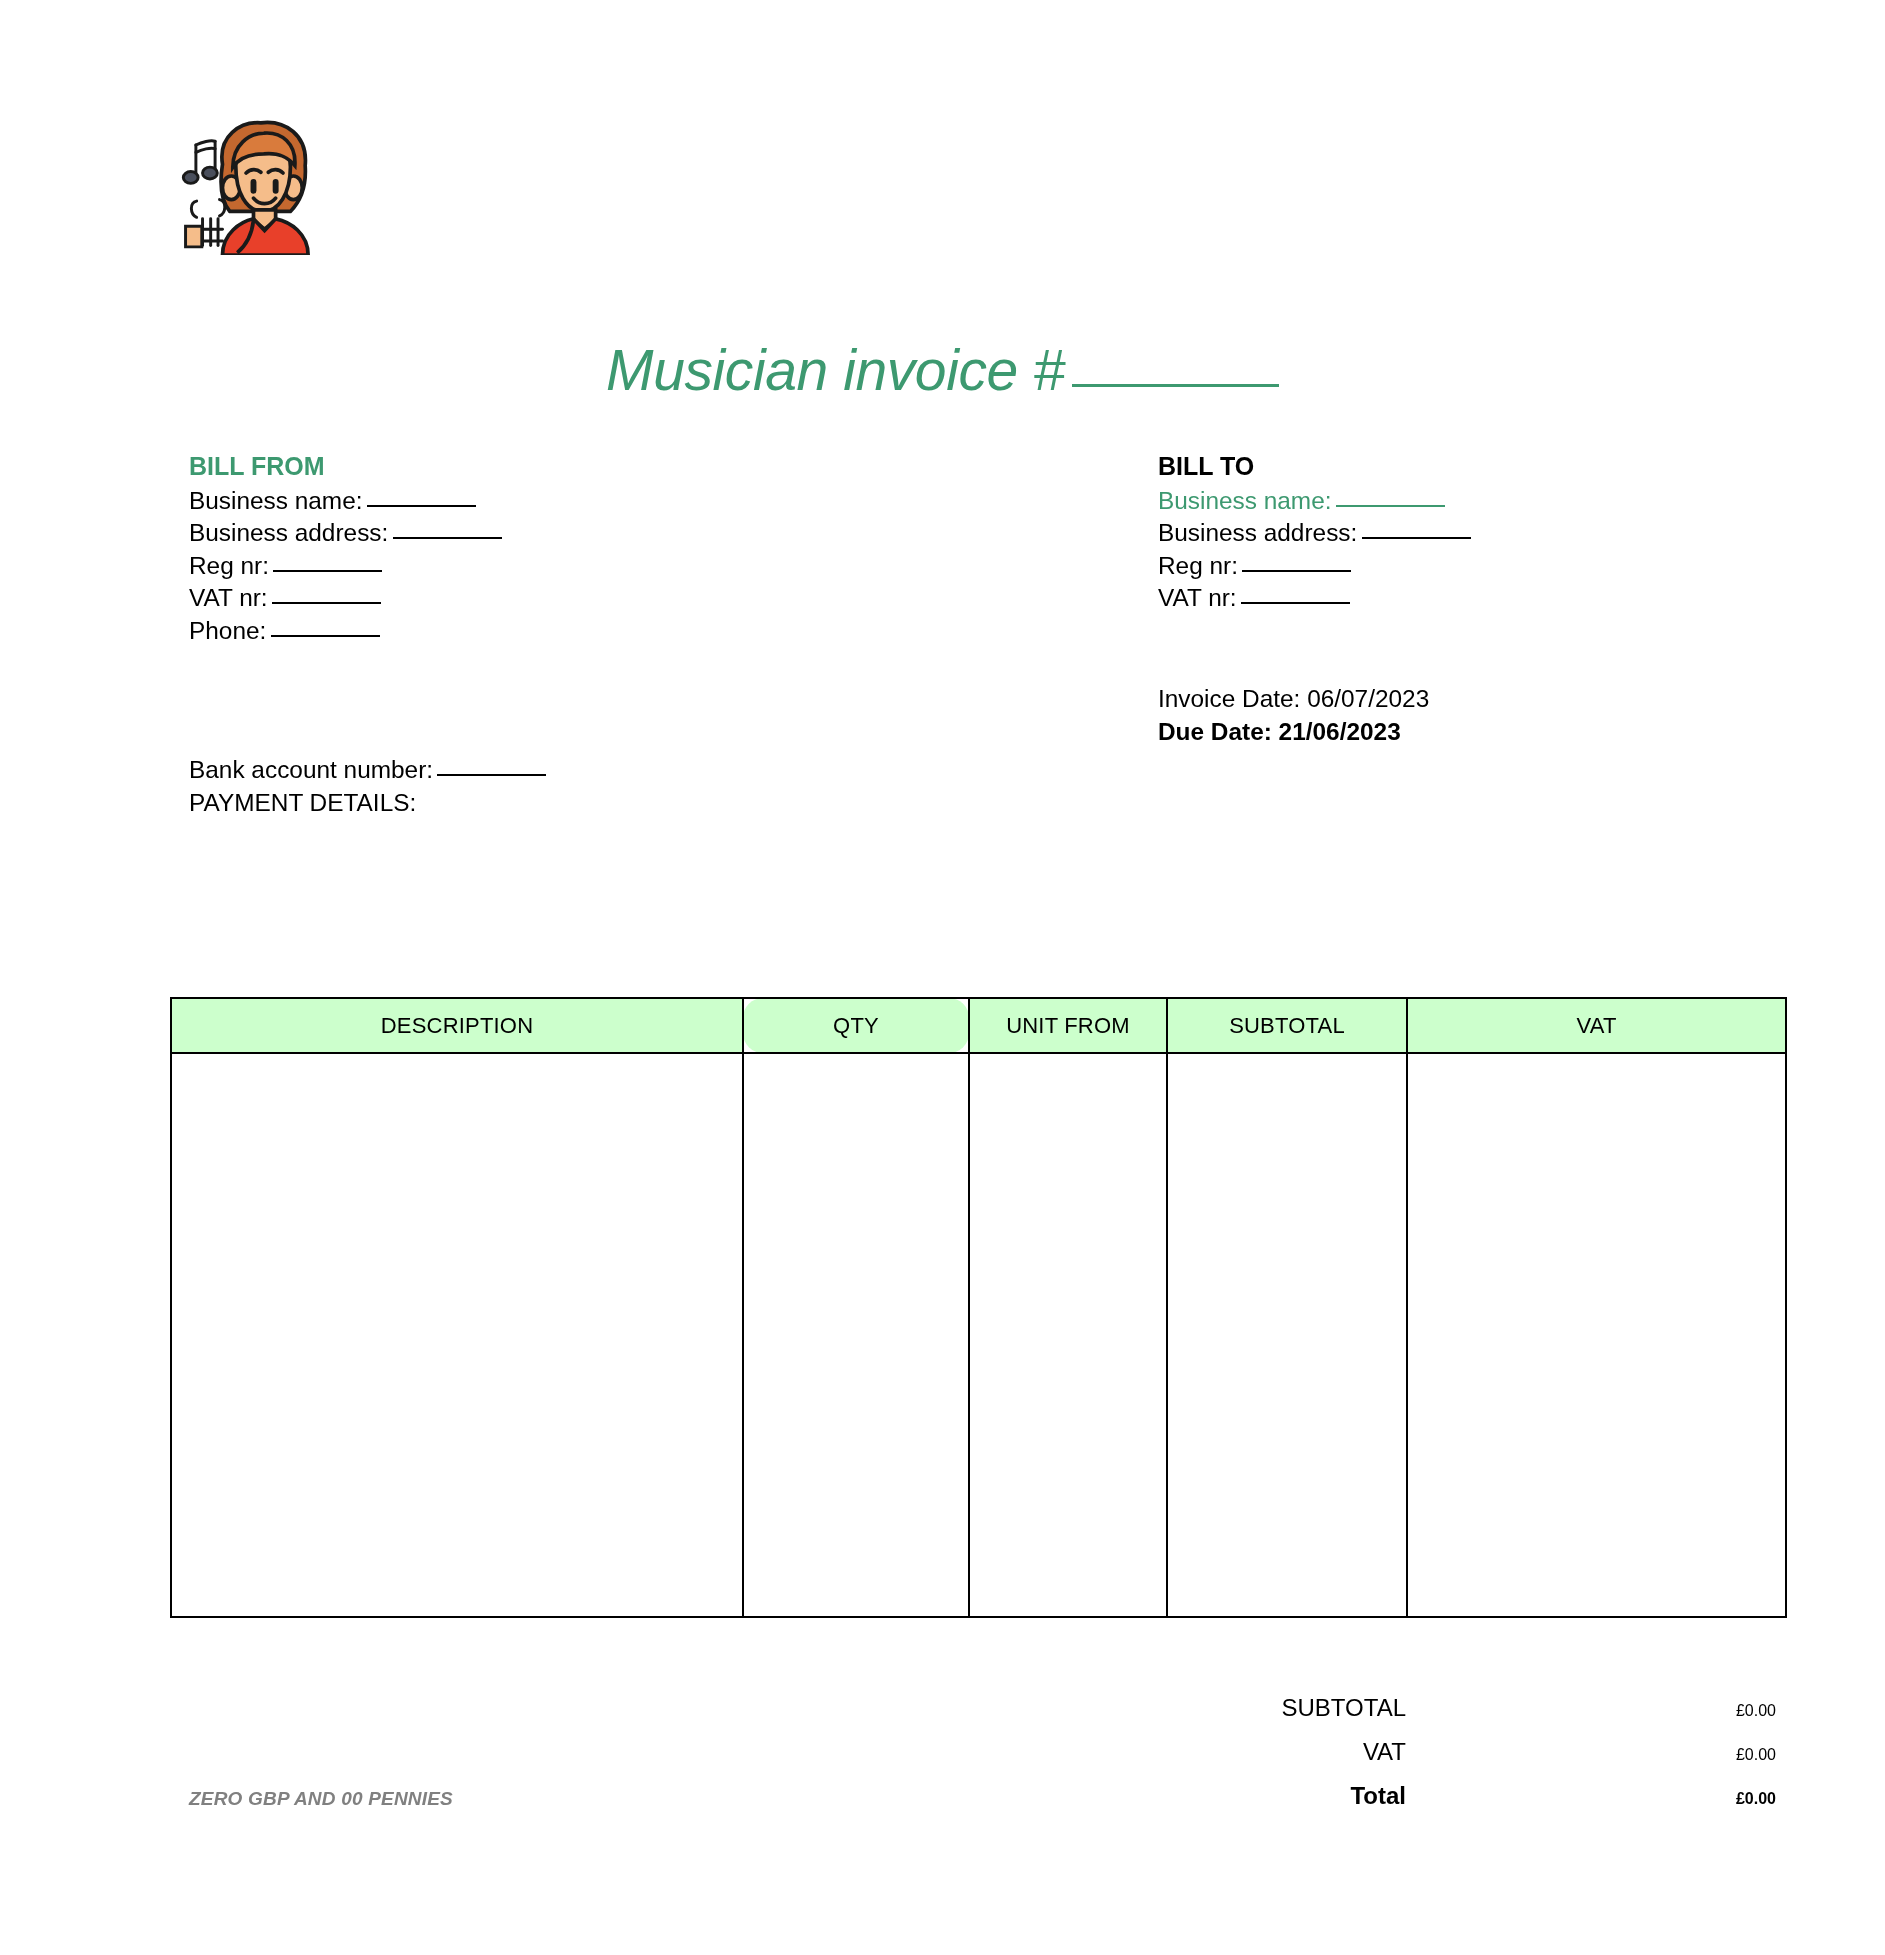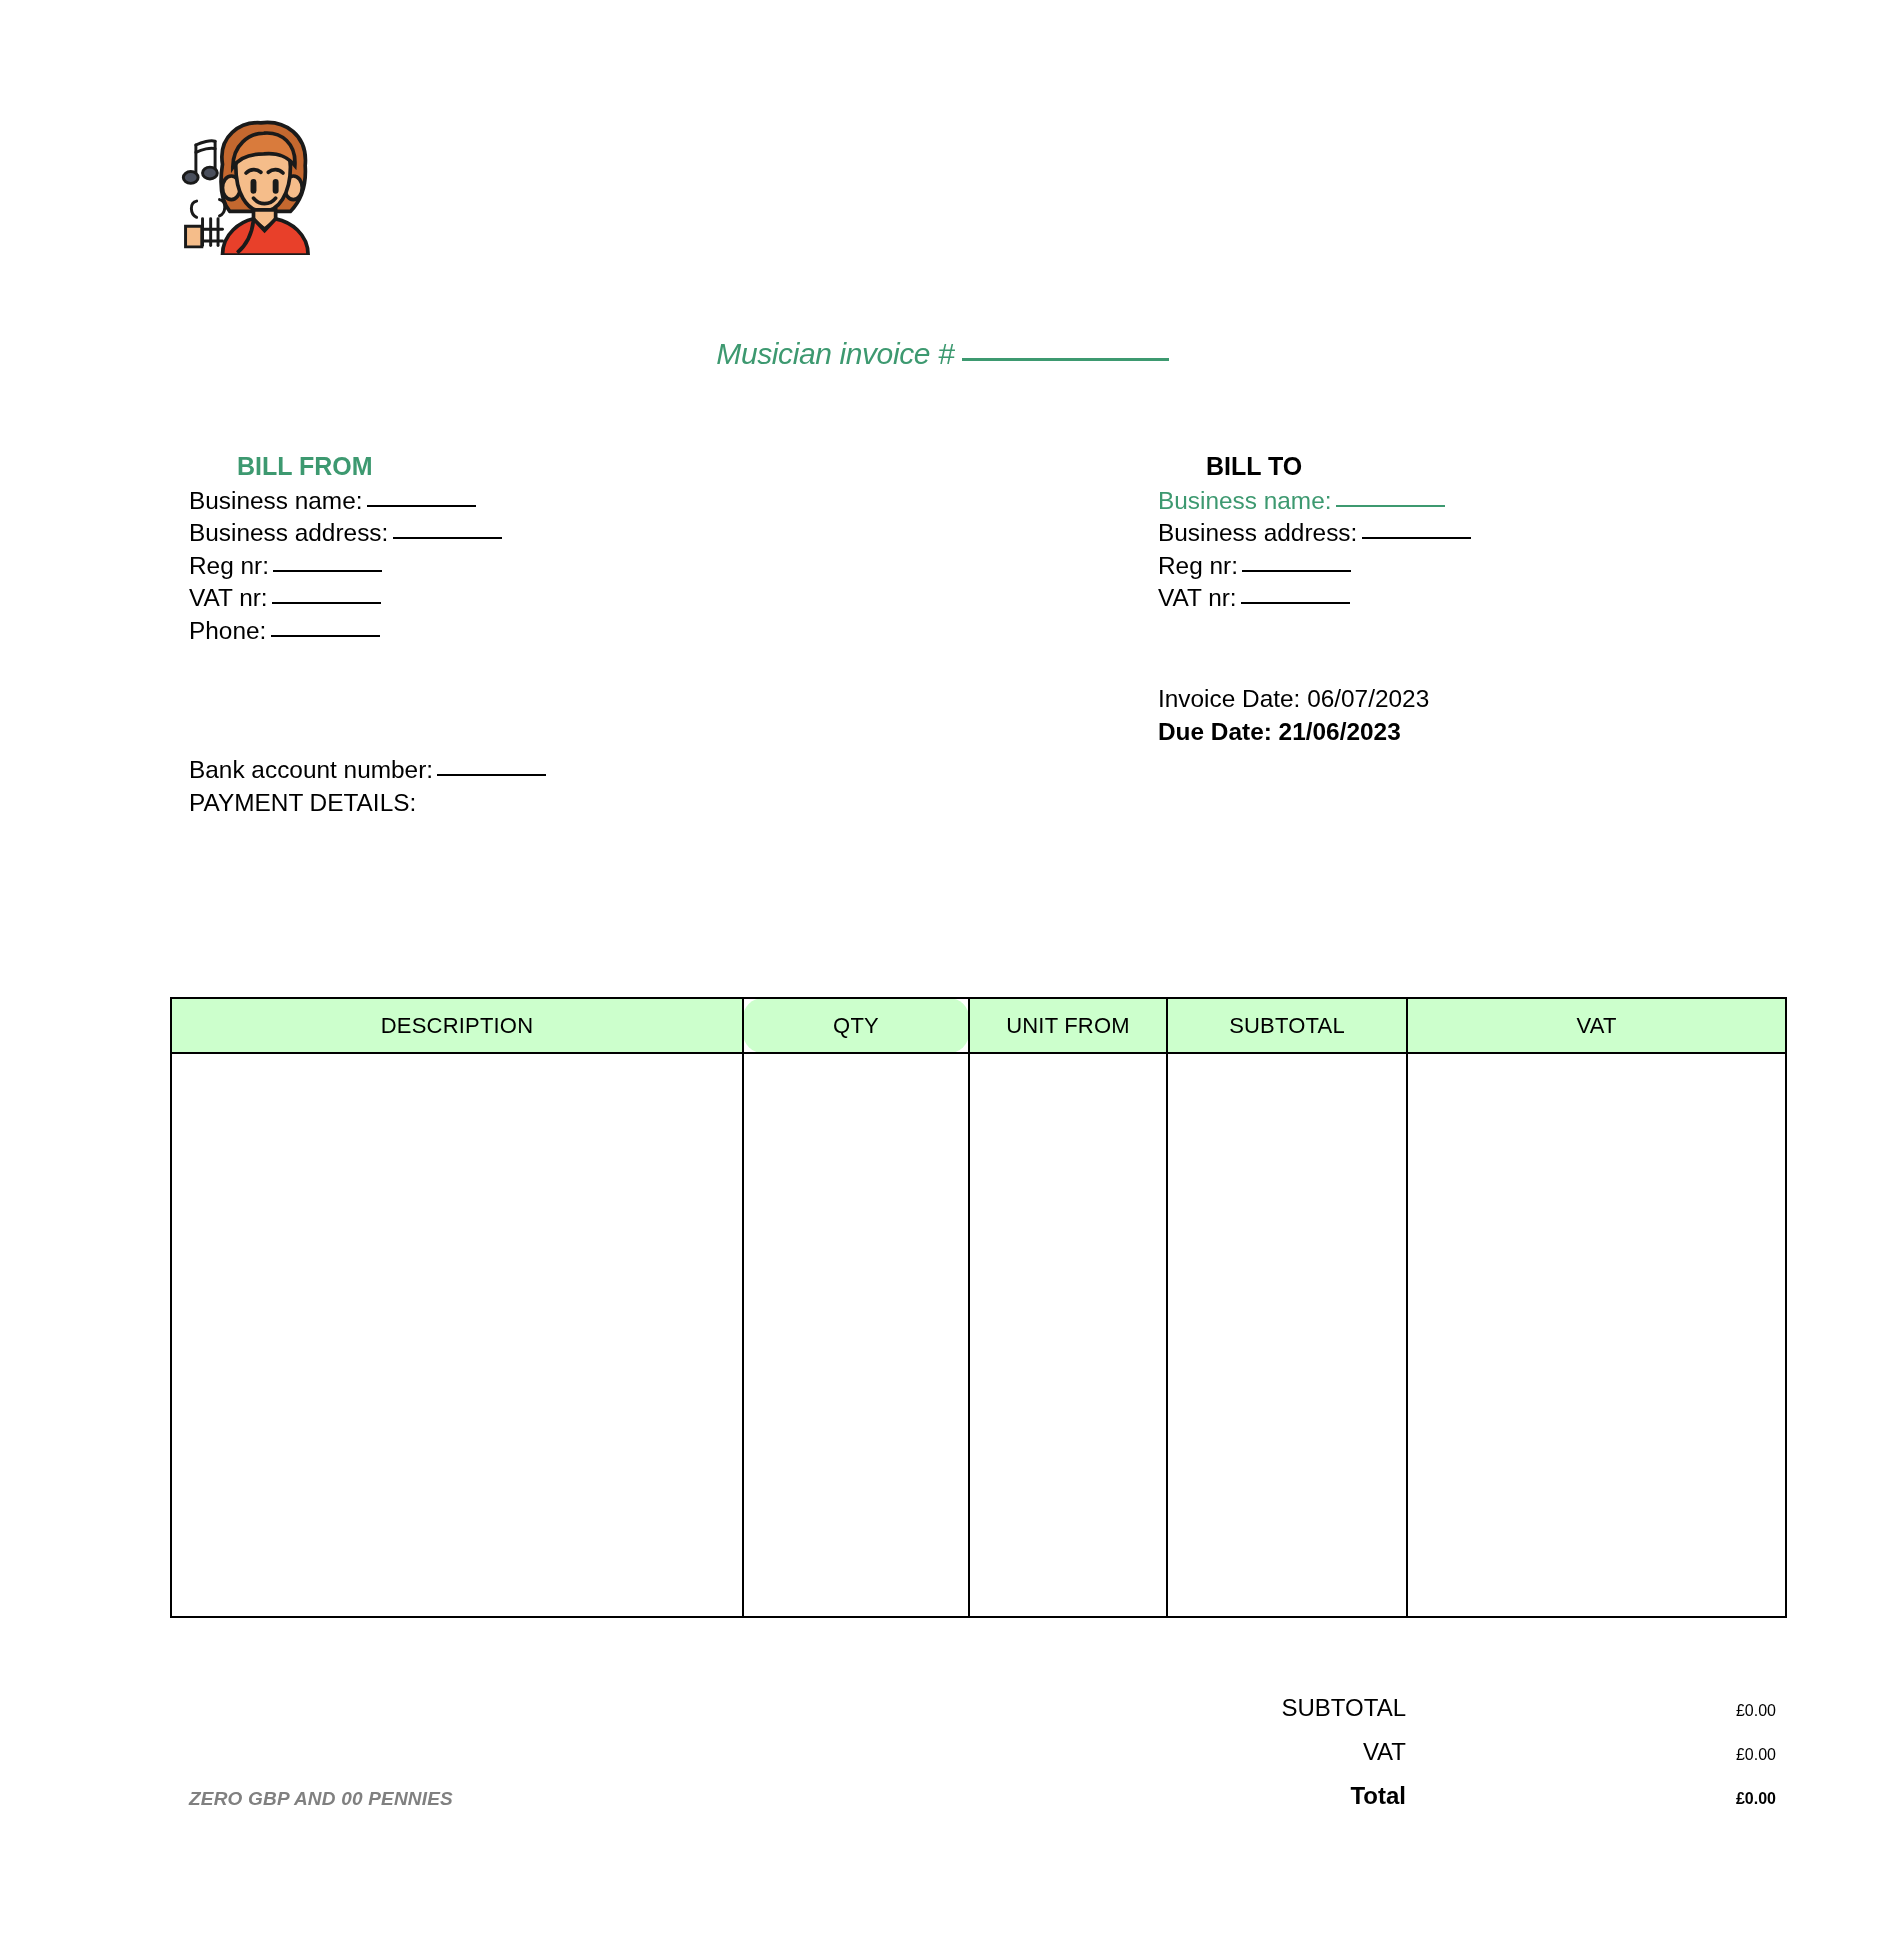--- a/index.html
+++ b/index.html
@@ -26,21 +26,21 @@
   }
   .logo-wrap svg { display:block; width:100%; height:100%; }
 
   
   .title {
     position: absolute;
     left: 0;
     top: 337px;
     width: 1885px;
     text-align: center;
-    font-size: 30px;
+    font-size: 57px;
     font-style: italic;
     font-weight: 400;
     color: #3d9970;
     letter-spacing: -0.4px;
     white-space: nowrap;
   }
   .title .num-line {
     display: inline-block;
     border-bottom: 3.7px solid #3d9970;
     width: 207px;
@@ -59,21 +59,20 @@
     position: absolute;
     left: 1158px;
     top: 450px;
     width: 666px;
   }
   .sec-head {
     font-size: 25px;
     font-weight: 700;
     line-height: 1.28;
     margin-bottom: 3px;
-    margin-left: 48px;
   }
   .sec-head.green { color: #3d9970; }
   .sec-head.black { color: #000000; }
 
   .field {
     font-size: 24.4px;
     line-height: 1.33;
     color: #000000;
     white-space: nowrap;
   }

